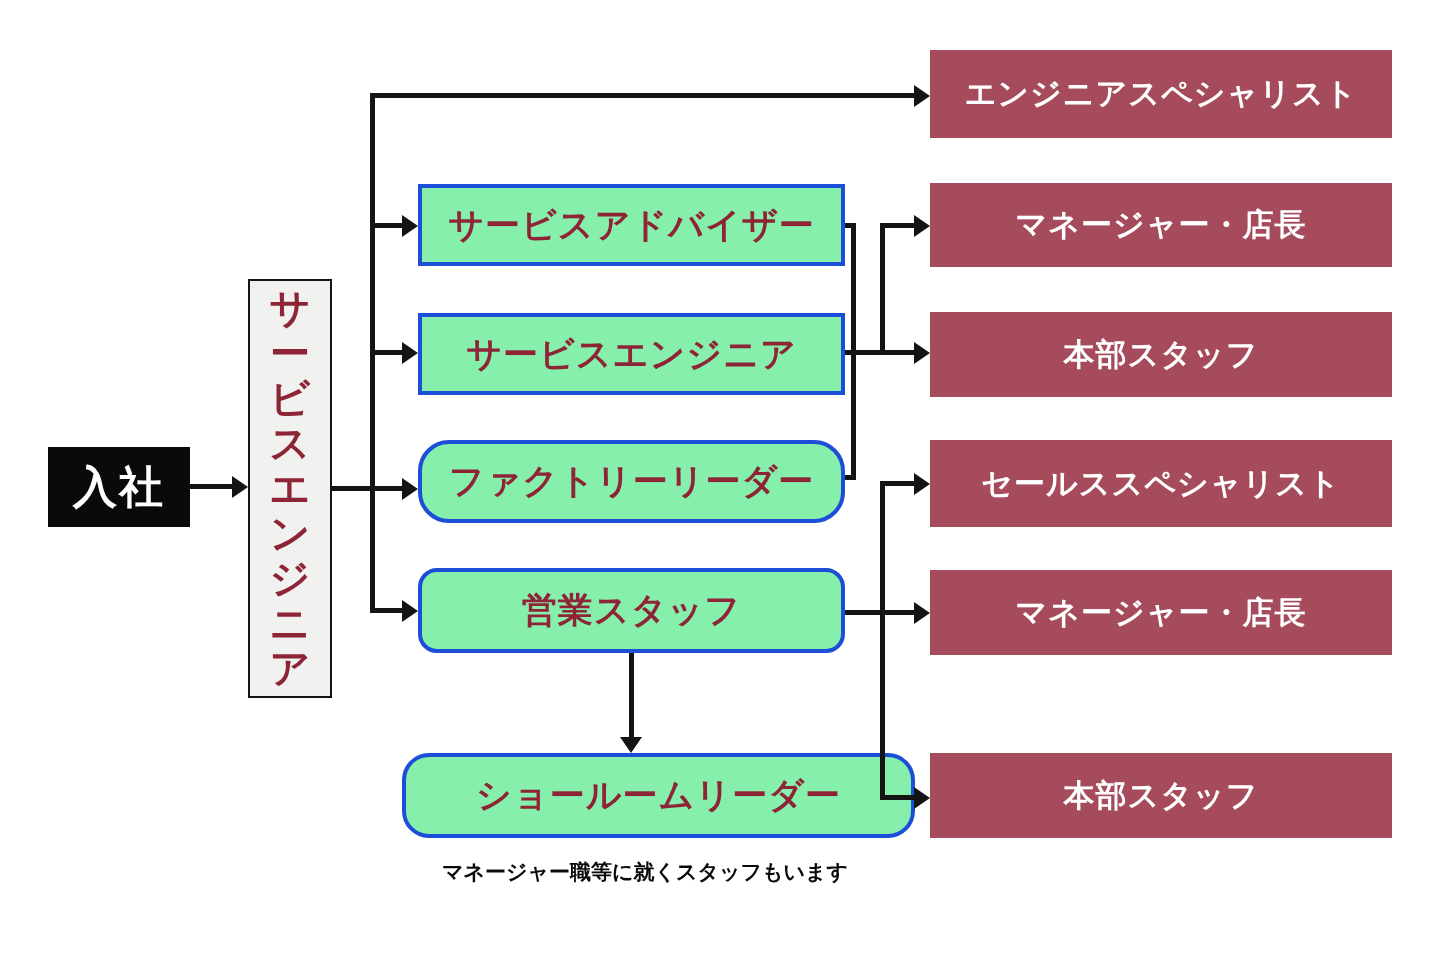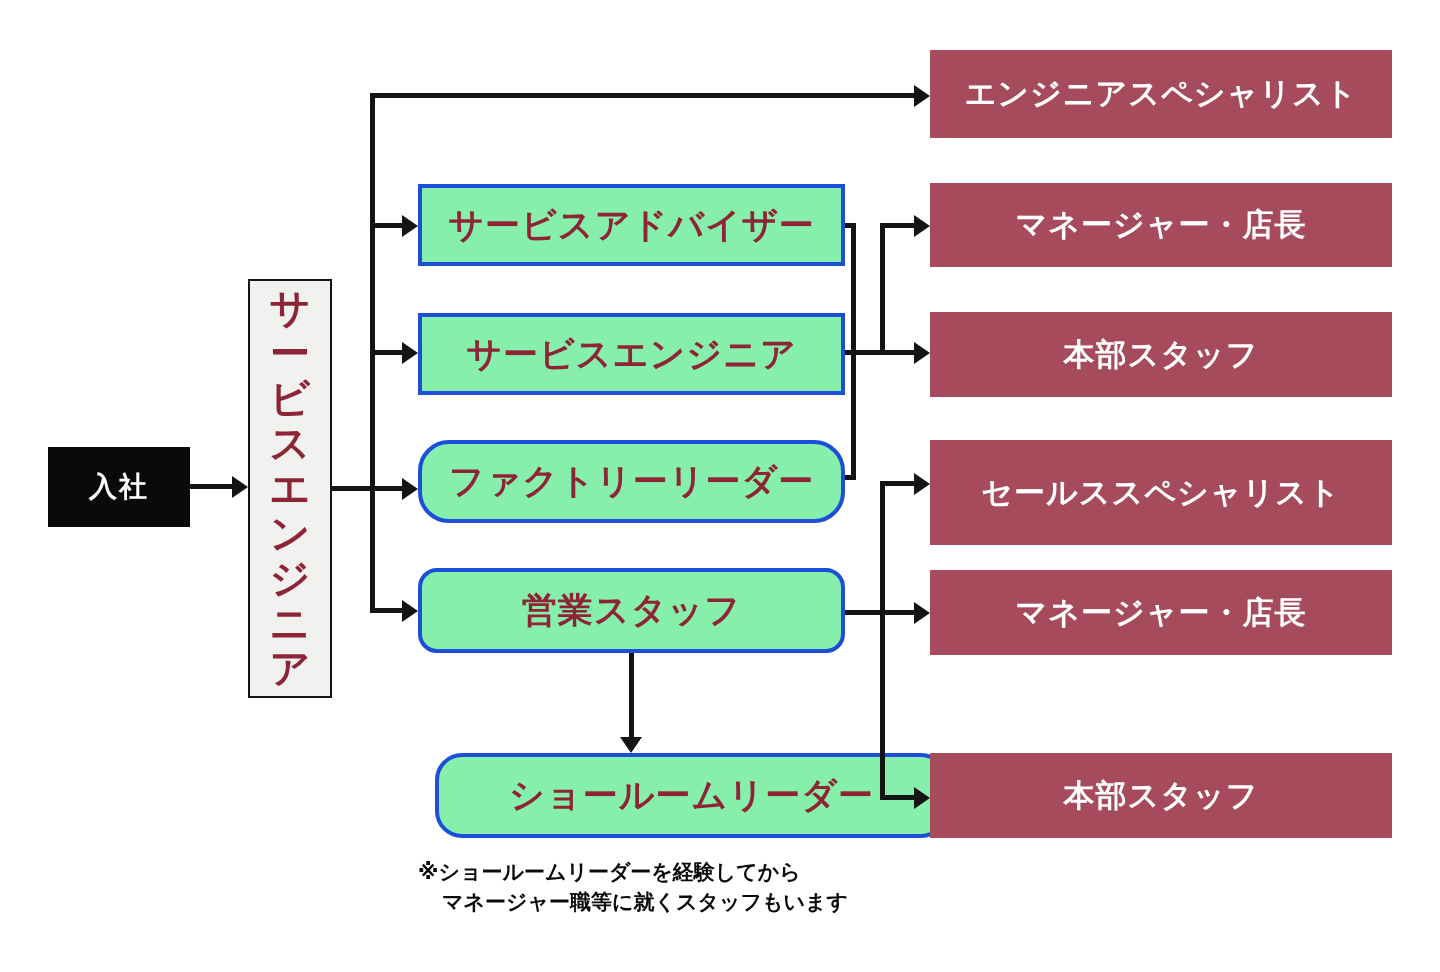--- a/index.html
+++ b/index.html
@@ -13,21 +13,21 @@
   .node{
     position:absolute;
     display:flex;align-items:center;justify-content:center;
     box-sizing:border-box;
     font-weight:bold;
     text-align:center;
     white-space:nowrap;
   }
   .node-start{
     background:#0a0a0a;color:#ffffff;
-    font-size:28px;letter-spacing:2px;
+    font-size:44px;letter-spacing:2px;
   }
   .node-light{
     background:#86efac;
     border:4px solid #1d4ed8;
     color:#8E2537;
     font-size:35px;letter-spacing:1px;
   }
   .node-vertical{
     background:#F1F1EF;
     border:2px solid #141414;
@@ -83,34 +83,34 @@
   </div>
   <div class="node node-light" style="left:418px;top:313px;width:427px;height:82px;">
     <span>サービスエンジニア</span>
   </div>
   <div class="node node-light" style="left:418px;top:440px;width:427px;height:83px;border-radius:31px;">
     <span>ファクトリーリーダー</span>
   </div>
   <div class="node node-light" style="left:418px;top:568px;width:427px;height:85px;border-radius:19px;">
     <span>営業スタッフ</span>
   </div>
-  <div class="node node-light" style="left:435px;top:753px;width:513px;height:85px;border-radius:27px;">
+  <div class="node node-light" style="left:402px;top:753px;width:513px;height:85px;border-radius:27px;">
     <span>ショールームリーダー</span>
   </div>
 
   <div class="node node-red" style="left:930px;top:50px;width:462px;height:88px;">
     <span>エンジニアスペシャリスト</span>
   </div>
   <div class="node node-red" style="left:930px;top:183px;width:462px;height:84px;">
     <span>マネージャー・店長</span>
   </div>
   <div class="node node-red" style="left:930px;top:312px;width:462px;height:85px;">
     <span>本部スタッフ</span>
   </div>
-  <div class="node node-red" style="left:930px;top:440px;width:462px;height:105px;">
+  <div class="node node-red" style="left:930px;top:440px;width:462px;height:87px;">
     <span>セールススペシャリスト</span>
   </div>
   <div class="node node-red" style="left:930px;top:570px;width:462px;height:85px;">
     <span>マネージャー・店長</span>
   </div>
   <div class="node node-red" style="left:930px;top:753px;width:462px;height:85px;">
     <span>本部スタッフ</span>
   </div>
 
   <div class="line" style="left:190px;top:484px;width:44px;height:5px;"></div>
@@ -147,17 +147,16 @@
   <div class="line" style="left:880px;top:481px;width:5px;height:319px;"></div>
   <div class="line" style="left:880px;top:481px;width:36px;height:5px;"></div>
   <div class="arrow-r" style="left:914px;top:473px;"></div>
   <div class="line" style="left:880px;top:795px;width:36px;height:5px;"></div>
   <div class="arrow-r" style="left:914px;top:787px;"></div>
 
   <div class="line" style="left:629px;top:653px;width:5px;height:85px;"></div>
   <div class="arrow-d" style="left:620px;top:737px;"></div>
 
   <div class="footnote">
-    <div class="fn1">※ショールームリーダーを経験してから</div>
     <div class="fn2">マネージャー職等に就くスタッフもいます</div>
   </div>
 
 </div>
 
 </body></html>

